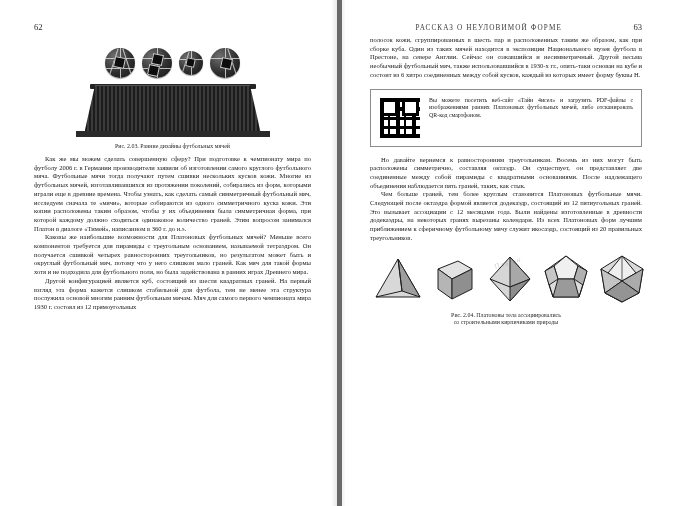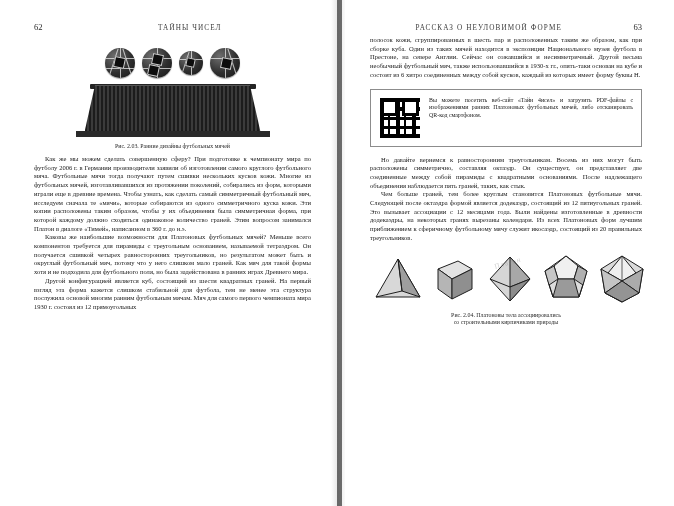--- a/index.html
+++ b/index.html
@@ -241,21 +241,20 @@
 </head>
 <body>
 
 <div class="page">
   <div class="spread">
 
     <div class="leaf leaf-left">
 
       <div class="runhead runhead-left">
         <span class="folio">62</span>
-        <span class="title">Тайны чисел</span>
       </div>
 
       <div class="fig203">
         <div class="fig203-art">
           <div class="balls-row">
             <div class="ball">
               <span class="seam sv"></span>
                 <span class="seam sv2"></span>
                 <span class="seam sv3"></span>
               <span class="seam sh"></span>

